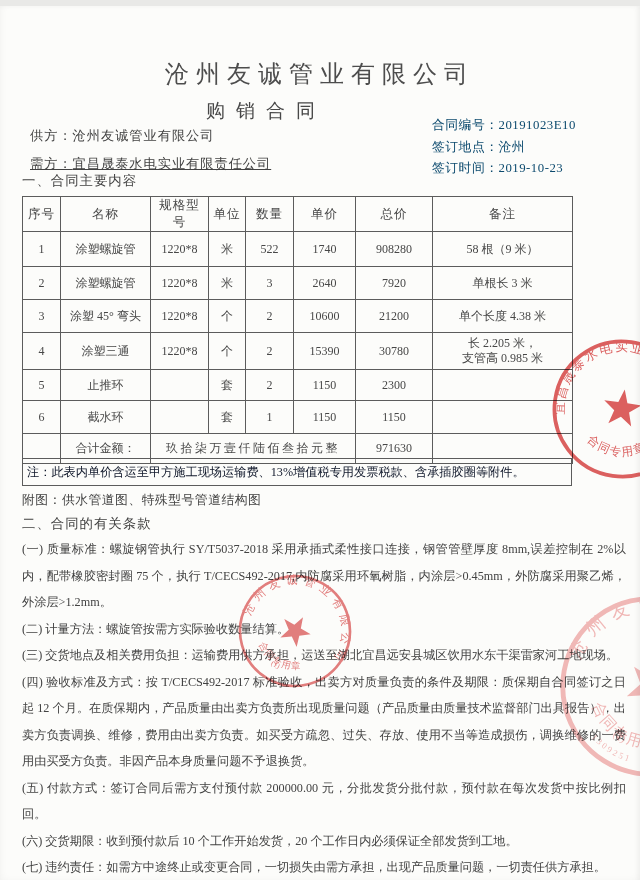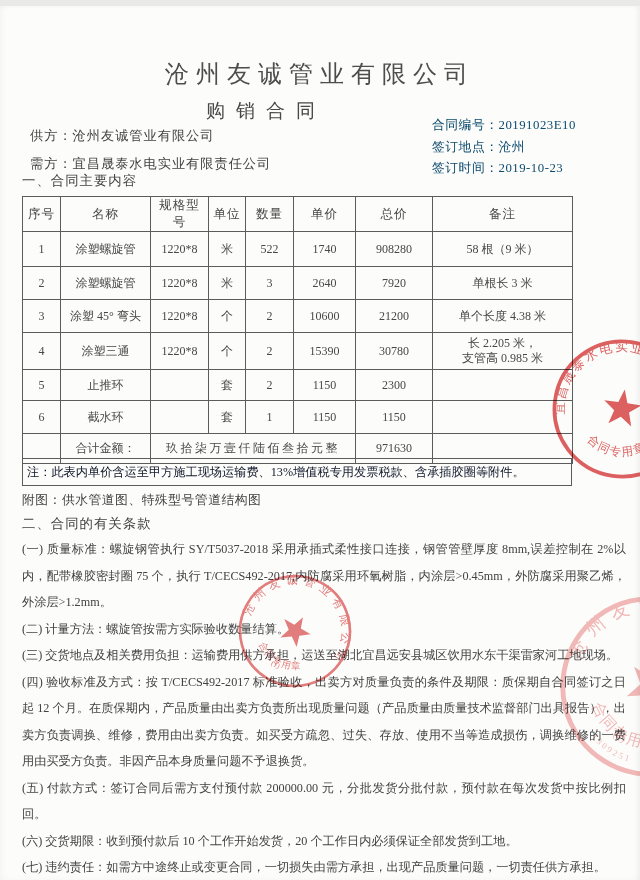--- a/index.html
+++ b/index.html
@@ -13,21 +13,21 @@
   .company-title {
     position:absolute; top:52px; left:0; width:640px; text-align:center;
     font-size:24px; letter-spacing:7px; color:#4d4d4d; font-weight:normal;
   }
   .doc-title {
     position:absolute; top:92px; left:0; width:532px; text-align:center;
     font-size:19px; letter-spacing:11px; color:#484848; font-weight:normal;
   }
   .party-line { position:absolute; left:30px; font-size:13.2px; letter-spacing:1px; color:#424242; }
   .supplier-line { top:121px; }
-  .buyer-line { top:149px; }
+  .buyer-line { top:149px;text-decoration:underline; }
   .meta-block { position:absolute; left:432px; top:109px; font-size:12.8px; line-height:21.7px; color:#0c4a6e; letter-spacing:0.5px; }
   .sec-heading { position:absolute; left:22px; font-size:13.4px; color:#3f3f3f; letter-spacing:1px; }
   .sec1-heading { top:166px; }
   .sec2-heading { top:509px; }
 
   table.contract-table {
     position:absolute; left:22px; top:190px; width:550px;
     border-collapse:collapse; table-layout:fixed;
     font-size:12px; color:#474747;
   }

